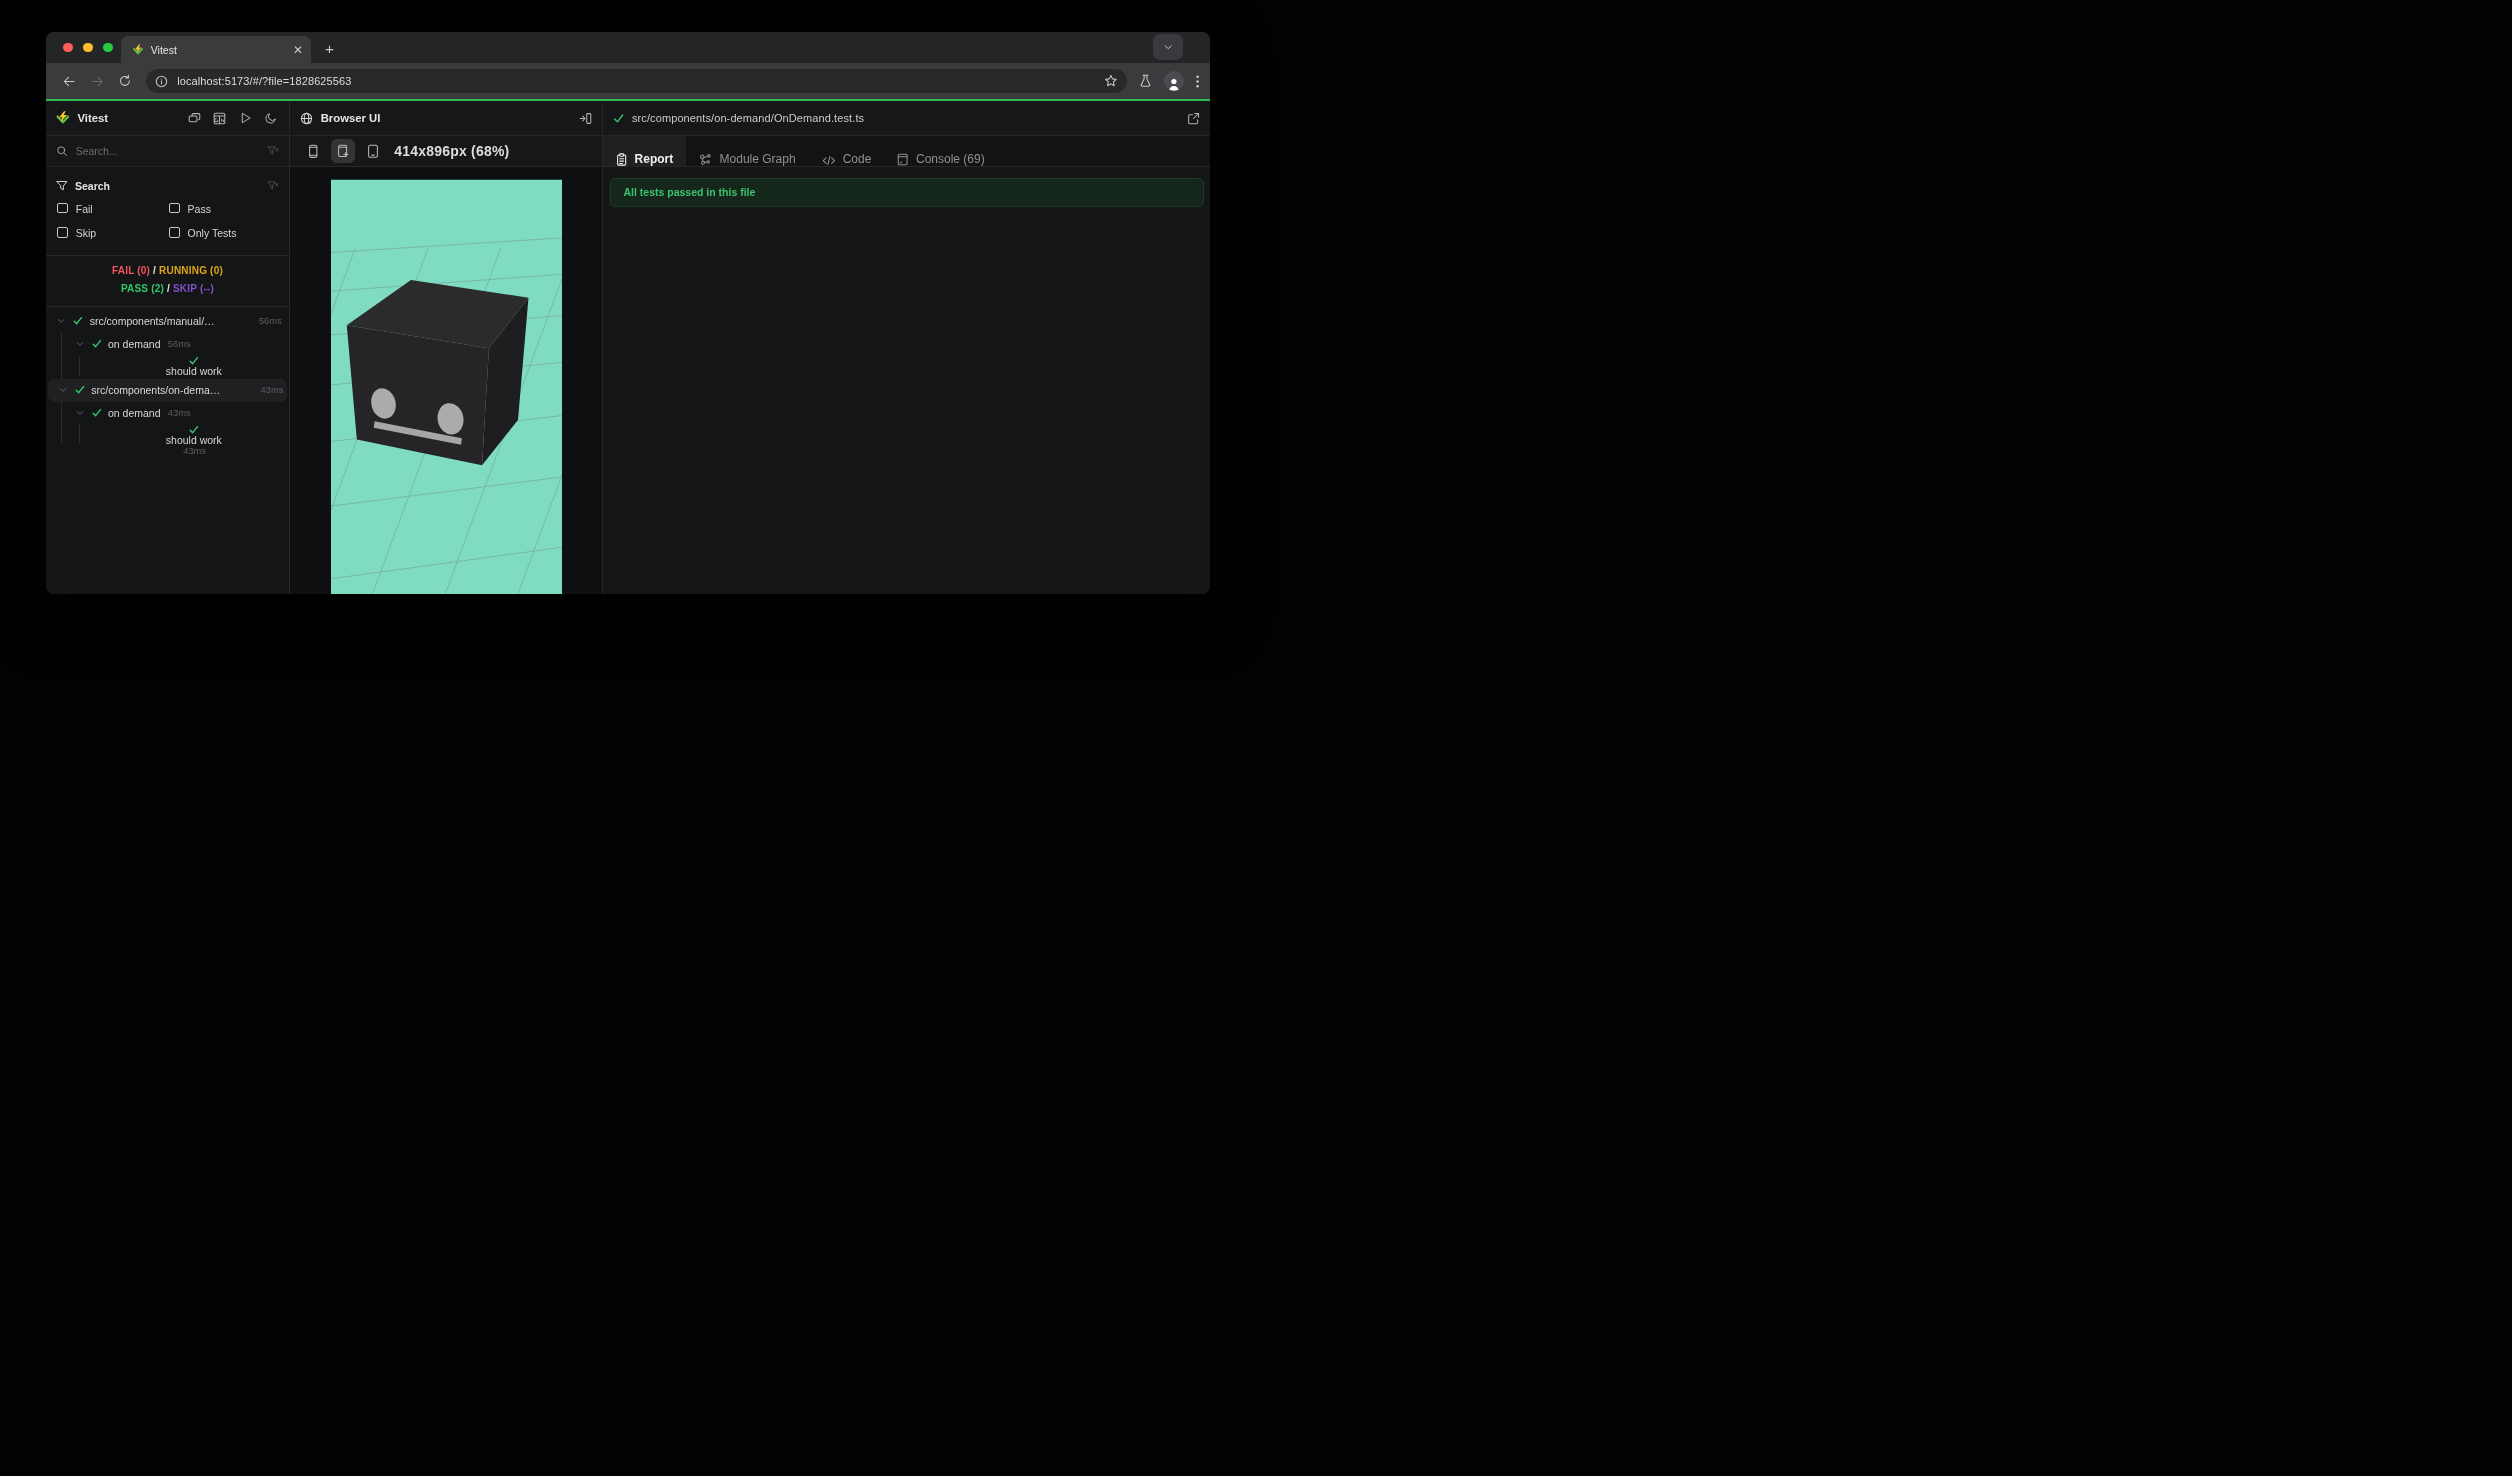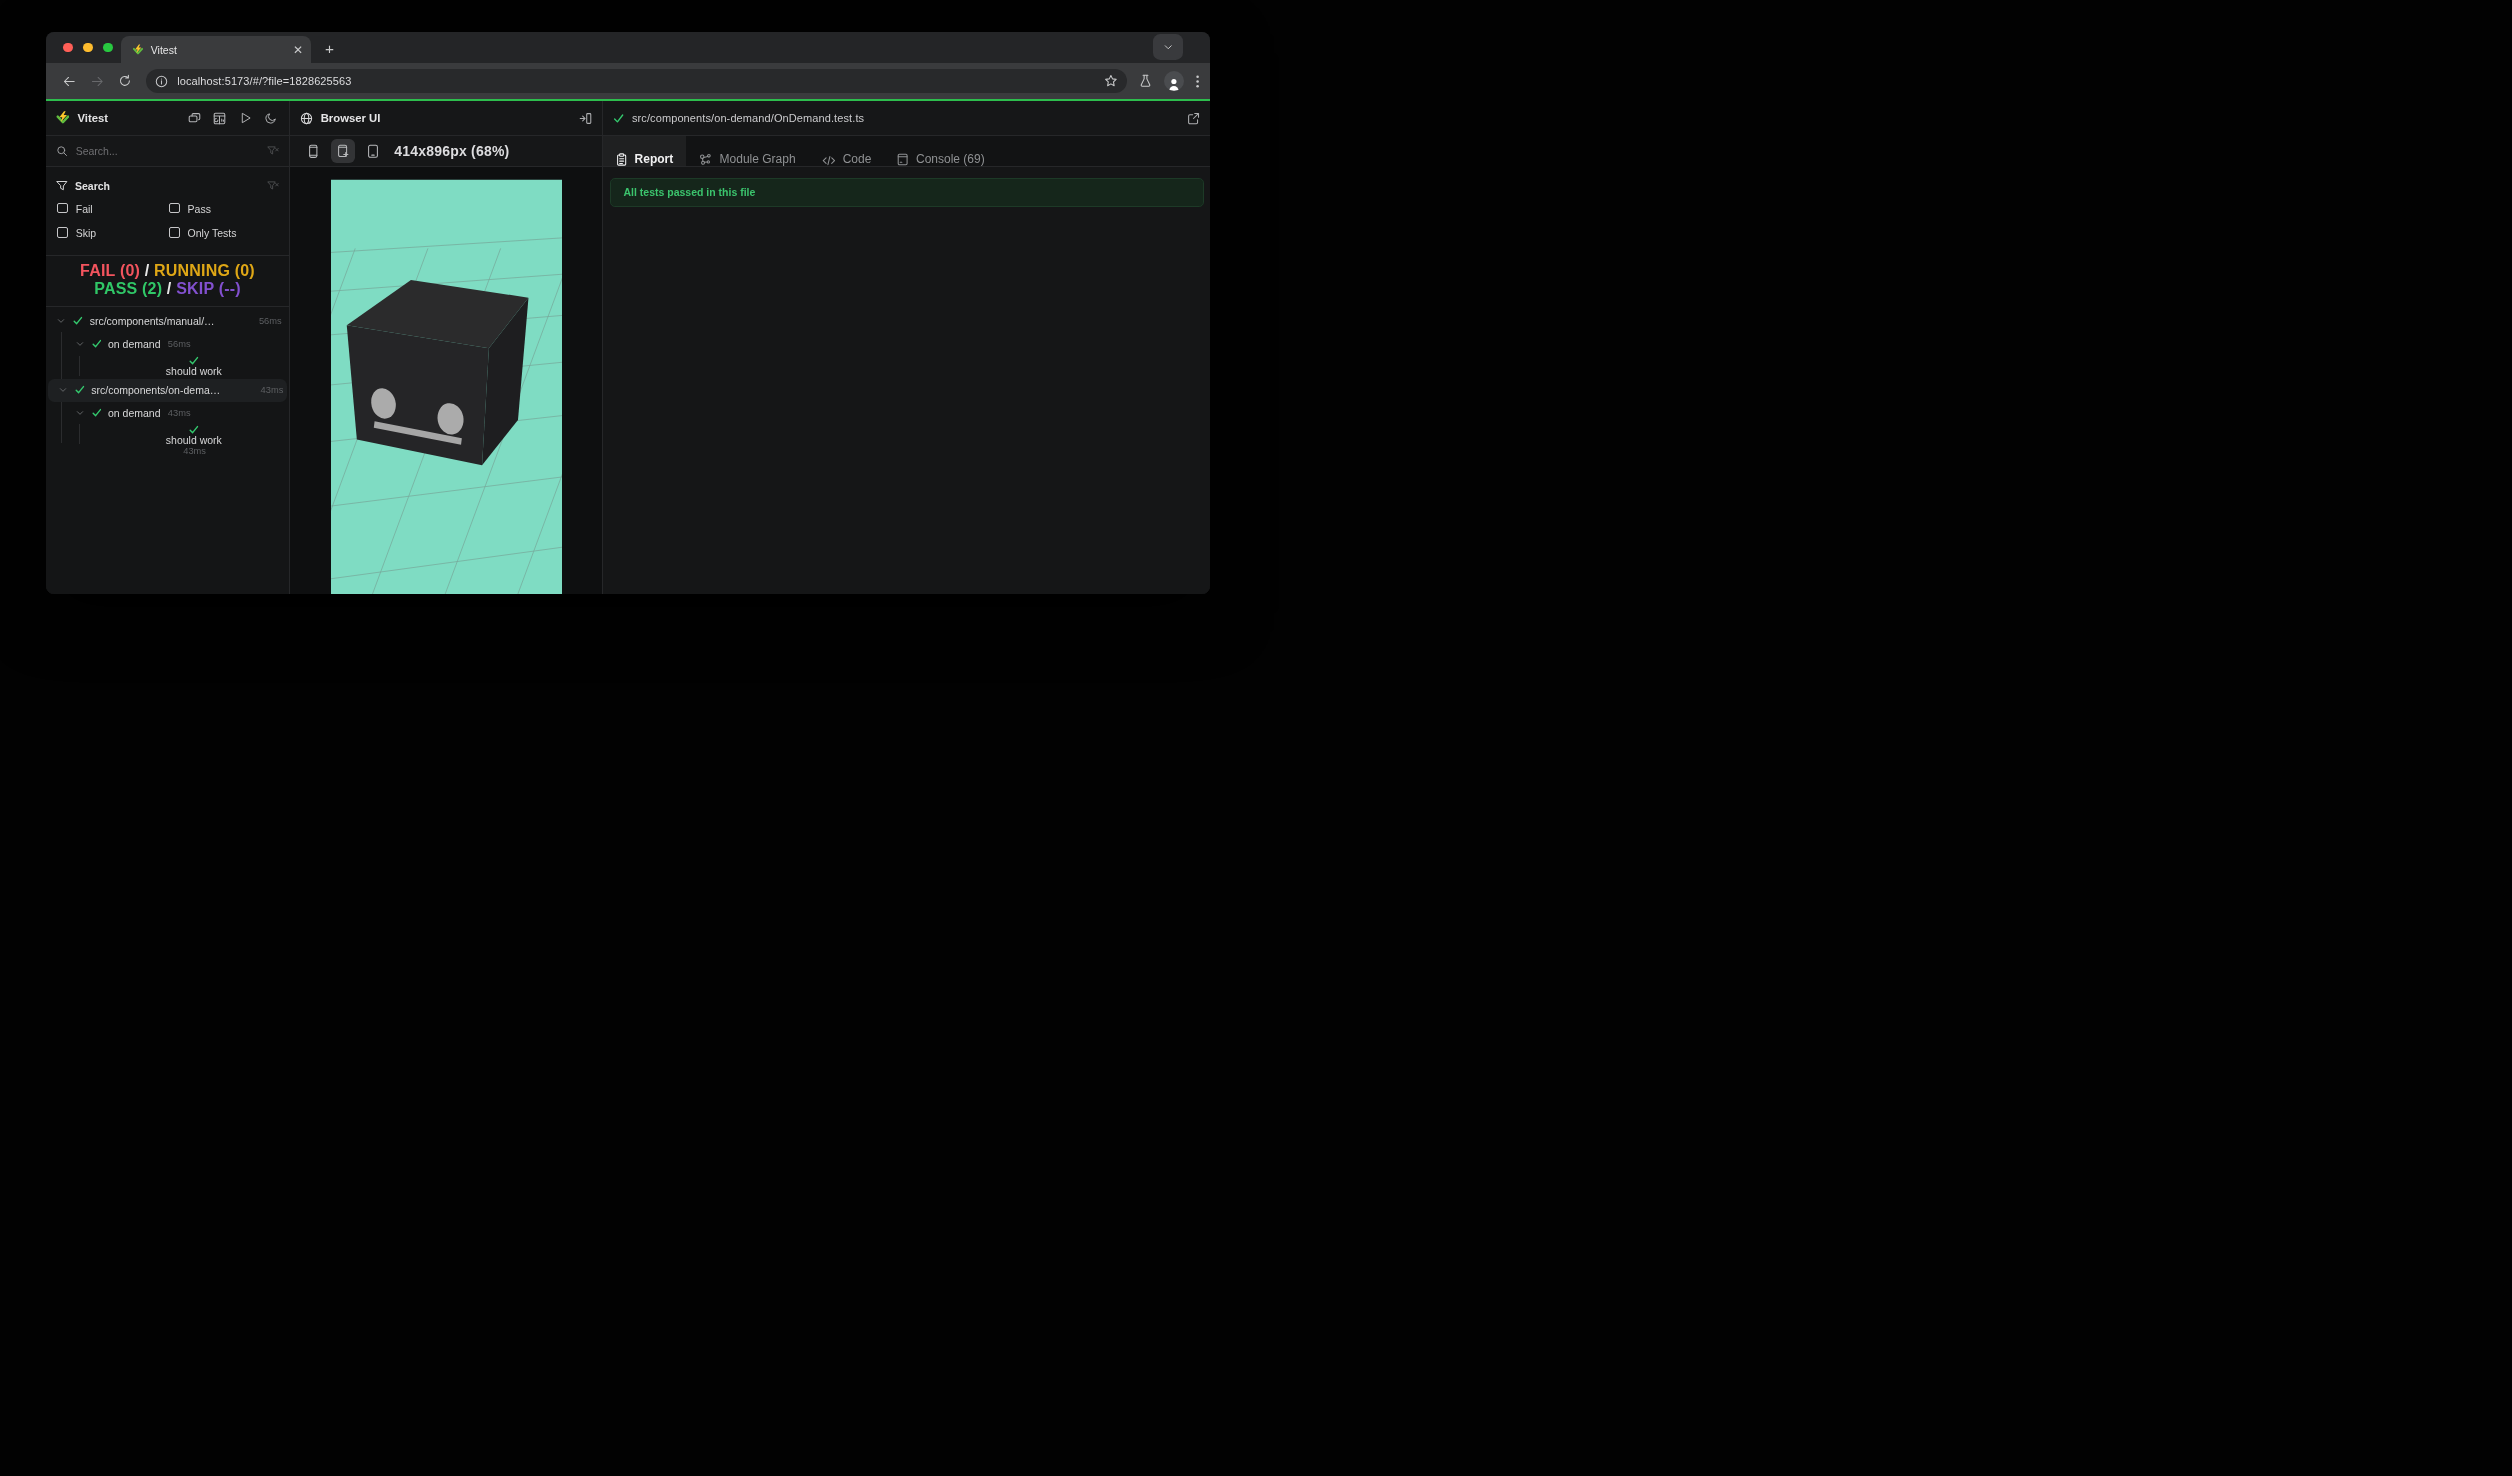--- a/index.html
+++ b/index.html
@@ -55,21 +55,21 @@
 
   .filterblock { padding:8px 9.7px 9.7px; border-bottom:0.8px solid #262729; }
   .filtertitlerow { display:flex; align-items:center; color:#d9d9da; height:21px; }
   .filtertitle { font-size:10.5px; font-weight:bold; margin-left:7.3px; flex:1; color:#e3e3e4; }
   .checkgrid { display:grid; grid-template-columns:1fr 1fr; row-gap:6.5px; margin-top:6.5px; }
   .checkitem { display:flex; align-items:flex-start; height:18px; }
   .checkbox { width:10.5px; height:10.5px; border:1.2px solid #c7c7c9; border-radius:2px; margin:0 8px 0 1.6px; background:transparent; }
   .checklabel { font-size:10.5px; color:#d5d5d6; }
 
   .summary { padding:5.7px 0 7.3px; border-bottom:0.8px solid #262729; text-align:center;
-    font-size:16px; font-weight:bold; letter-spacing:0.2px; line-height:18.6px; }
+    font-size:10px; font-weight:bold; letter-spacing:0.2px; line-height:18.6px; }
   .c-fail{ color:#f3545e; } .c-run{ color:#dfa716; } .c-pass{ color:#30c767; } .c-skip{ color:#8250cf; } .c-sep{ color:#e8e8e8; }
 
   .tree { position:relative; padding-top:2.4px; }
   .trow { position:relative; height:23px; display:flex; align-items:center; font-size:10.5px; }
   .trow.sel { background:#1e2022; border-radius:6.5px; margin:0 1.6px; }
   .chev { width:11.3px; display:flex; justify-content:center; color:#6e7073; }
   .tick { width:11.3px; display:flex; justify-content:center; margin-left:5.7px; }
   .tlabel { color:#d8d8d9; margin-left:5.7px; white-space:nowrap; }
   .tlabel.w0 { width:162px; overflow:hidden; }
   .ttime { font-size:9.3px; color:#5d5f62; margin-left:7.3px; }

